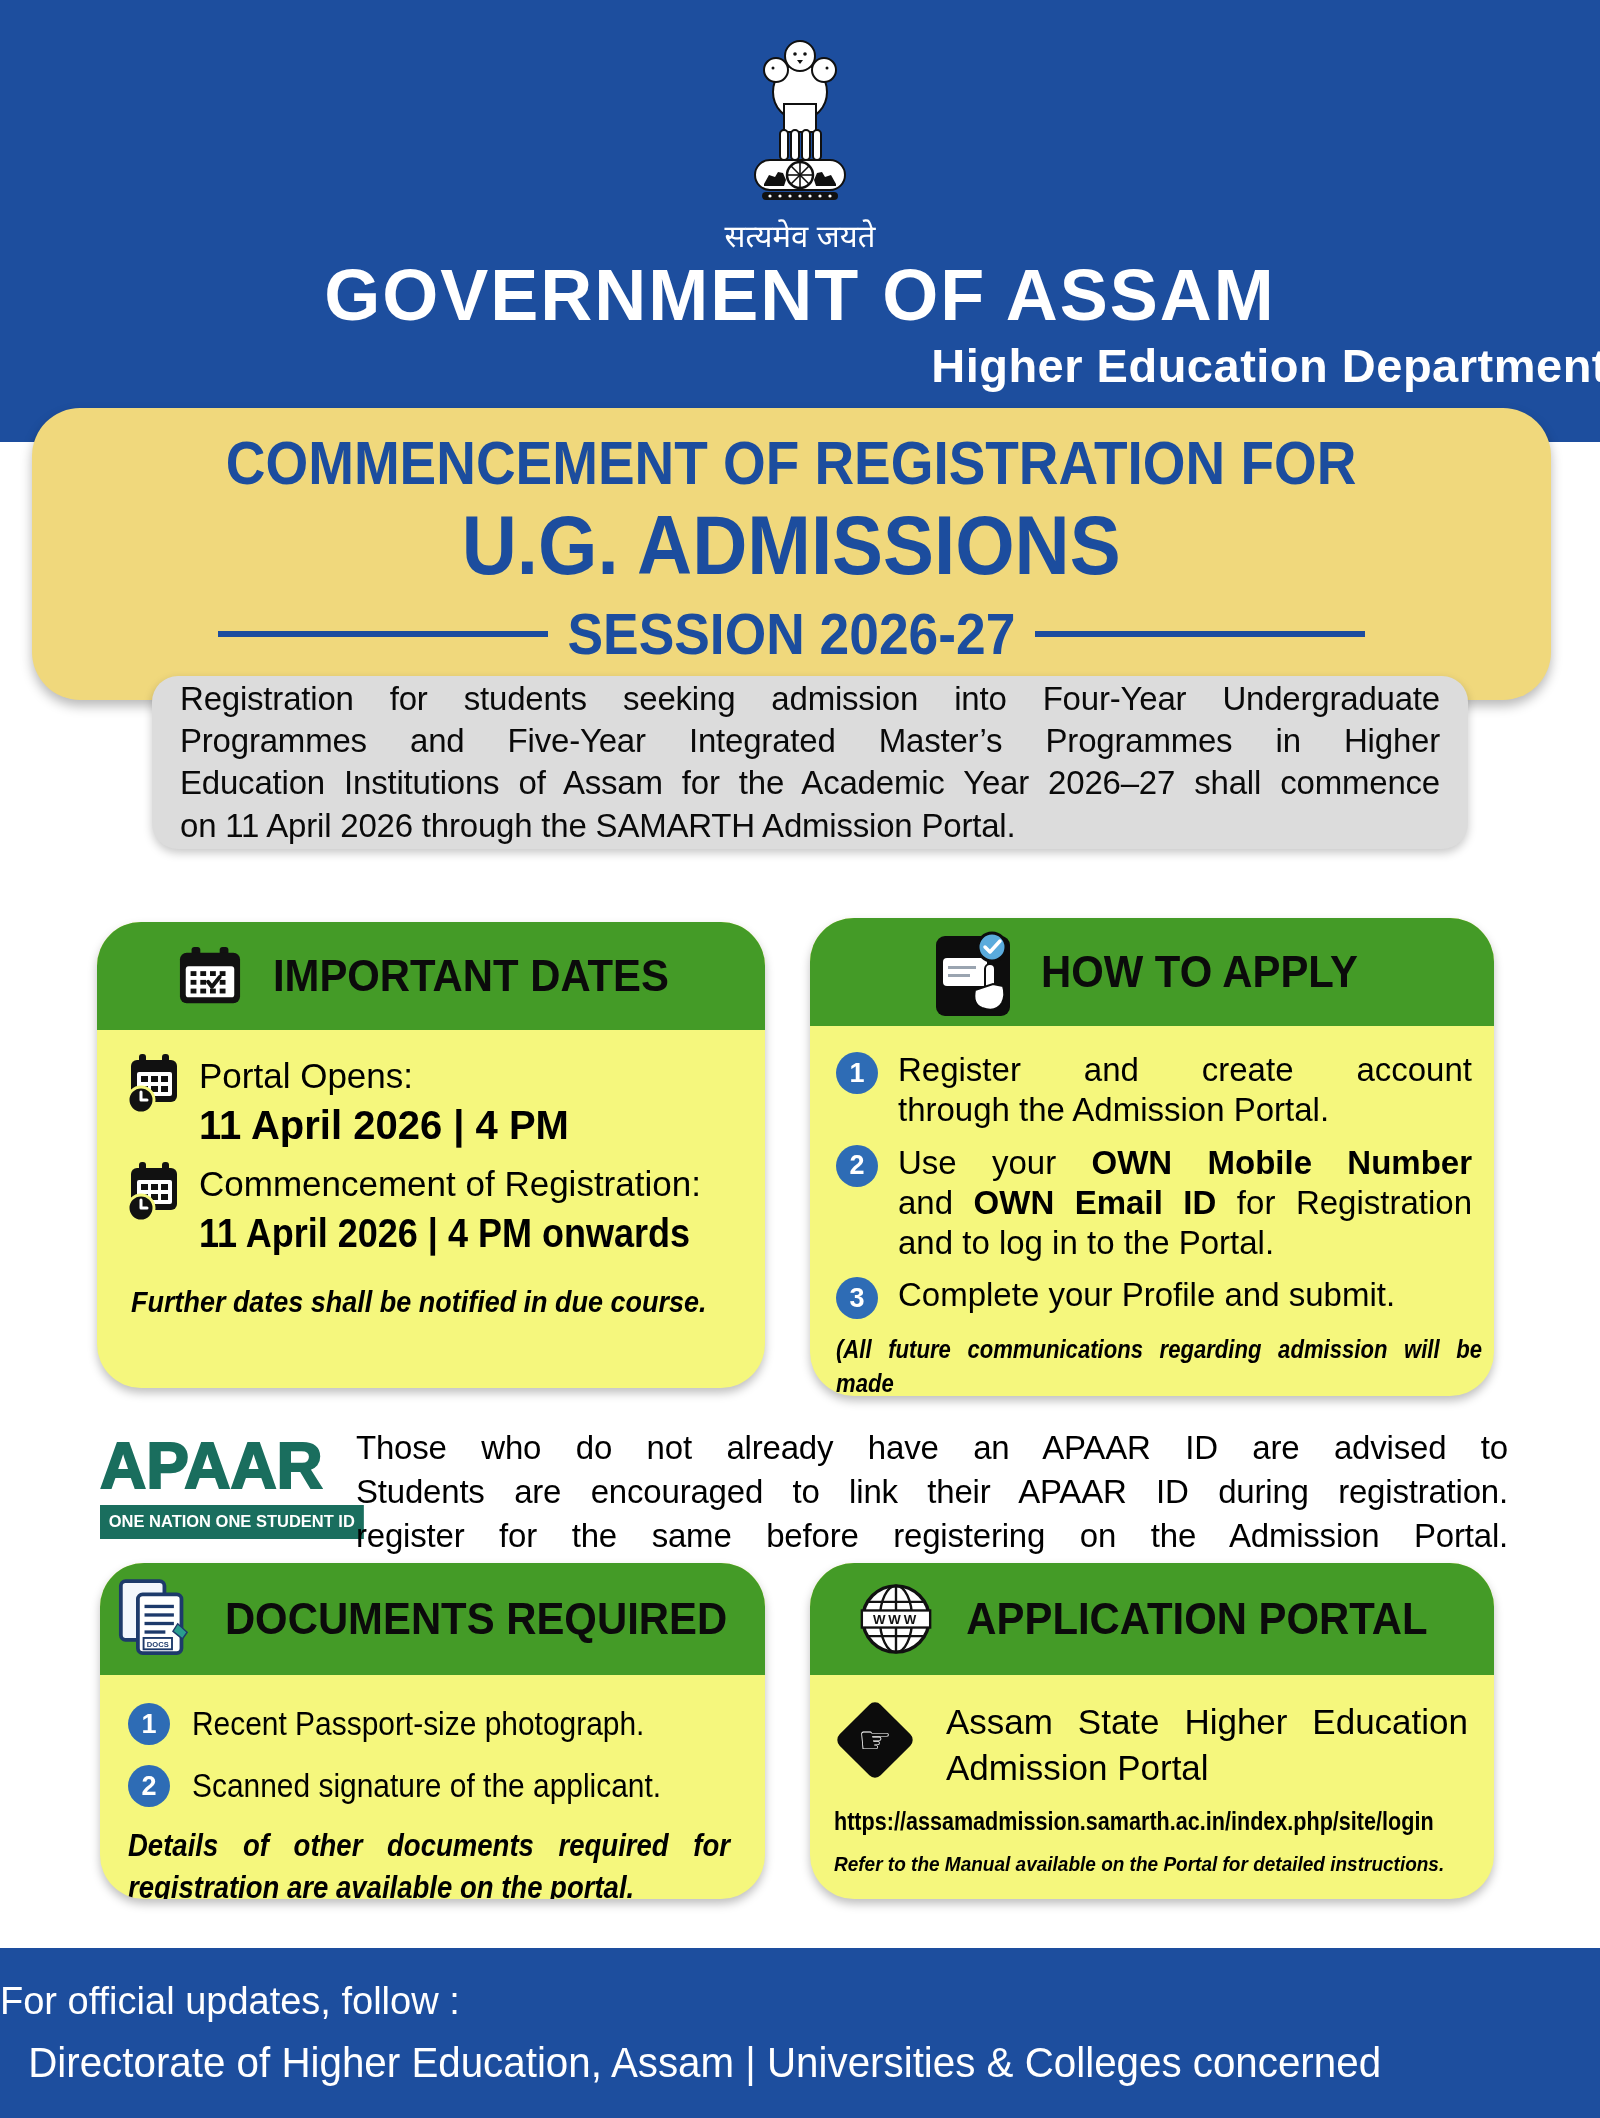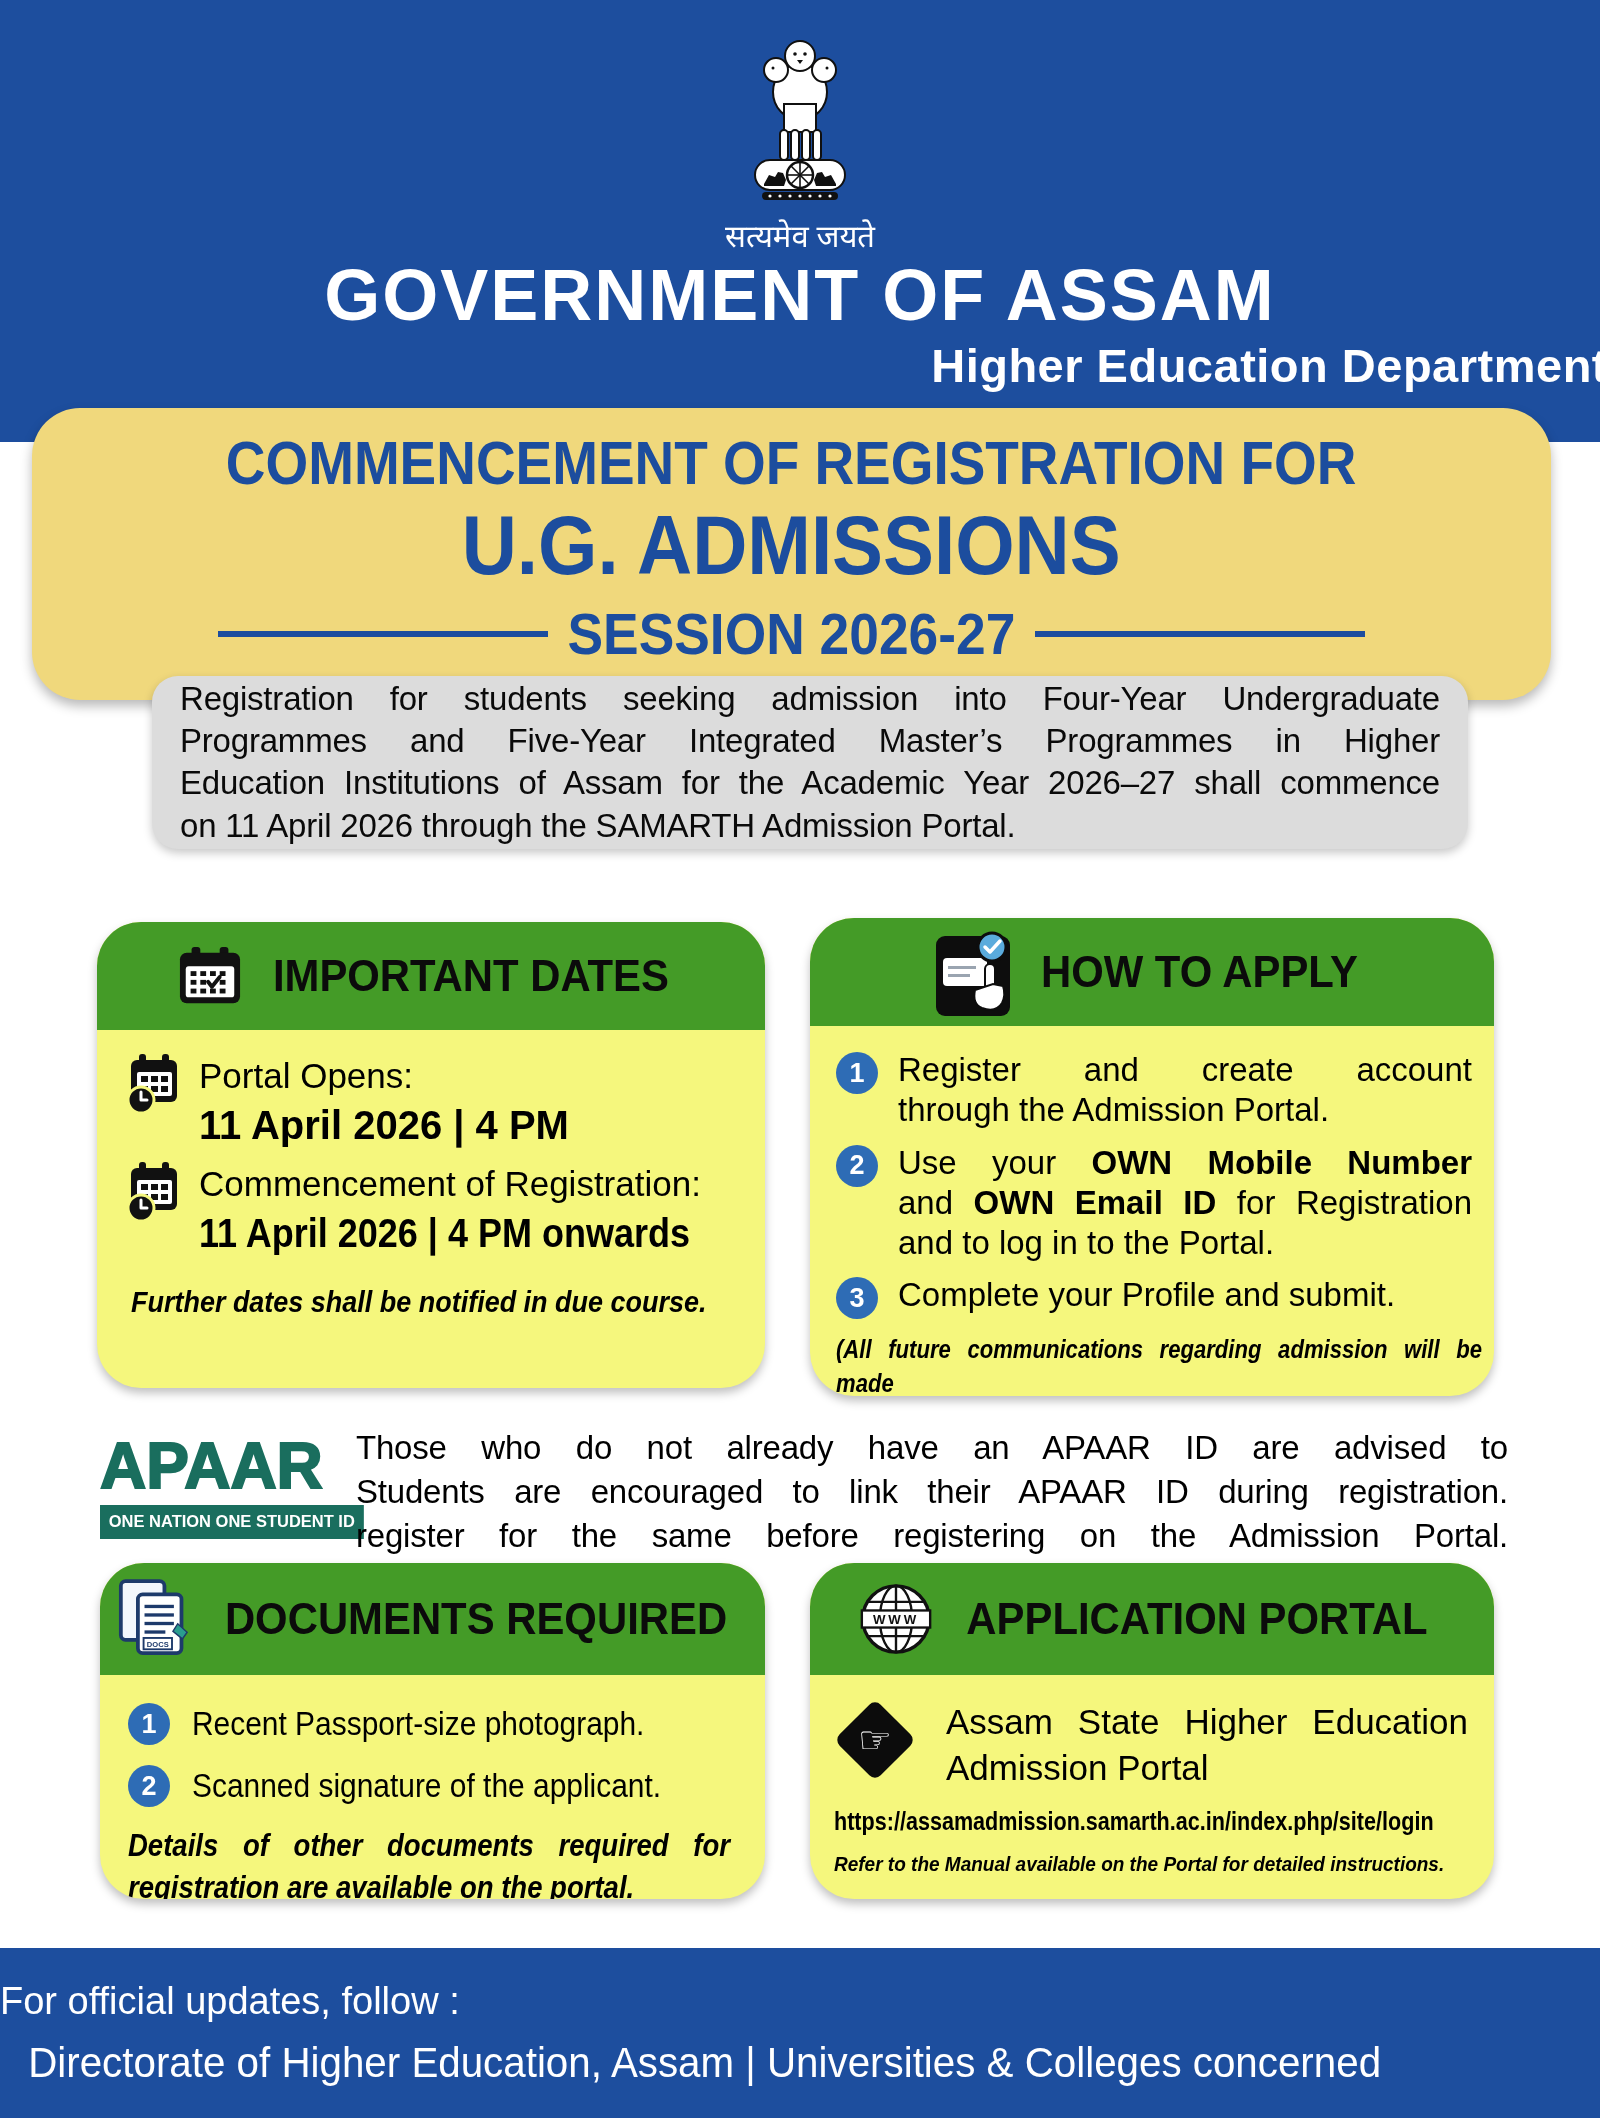--- a/index.html
+++ b/index.html
@@ -13,21 +13,21 @@
     --gray-box:#dcdcdc;
   }
   *{box-sizing:border-box;margin:0;padding:0}
   body{margin:0;background:#fff;font-family:"Liberation Sans","DejaVu Sans",sans-serif}
   .page{position:relative;width:1600px;height:2118px;background:#fff;overflow:hidden}
 
   
   .hdr{position:absolute;left:0;top:0;width:1600px;height:442px;background:var(--blue)}
   .emblem{position:absolute;left:50%;top:24px;transform:translateX(-50%)}
   .motto{position:absolute;left:0;top:214px;width:100%;text-align:center;color:#fff;
-         font-family:Liberation Serif, serif;font-size:31px}
+         font-family:Liberation Sans, sans-serif;font-size:31px}
   .gov{position:absolute;left:0;top:258px;width:100%;text-align:center;color:#fff;
        font-weight:700;font-size:72px;letter-spacing:2px;line-height:1.05}
   .dept{position:absolute;left:8px;top:338px;width:100%;text-align:right;color:#fff;
         font-weight:700;font-size:47px;letter-spacing:.5px}
 
   
   .banner{position:absolute;left:32px;top:408px;width:1519px;height:292px;
           background:var(--banner-yellow);border-radius:48px;text-align:center;
           color:var(--title-blue);box-shadow:0 6px 12px rgba(0,0,0,.28);z-index:2}
   .banner .bl1{margin-top:20px}

